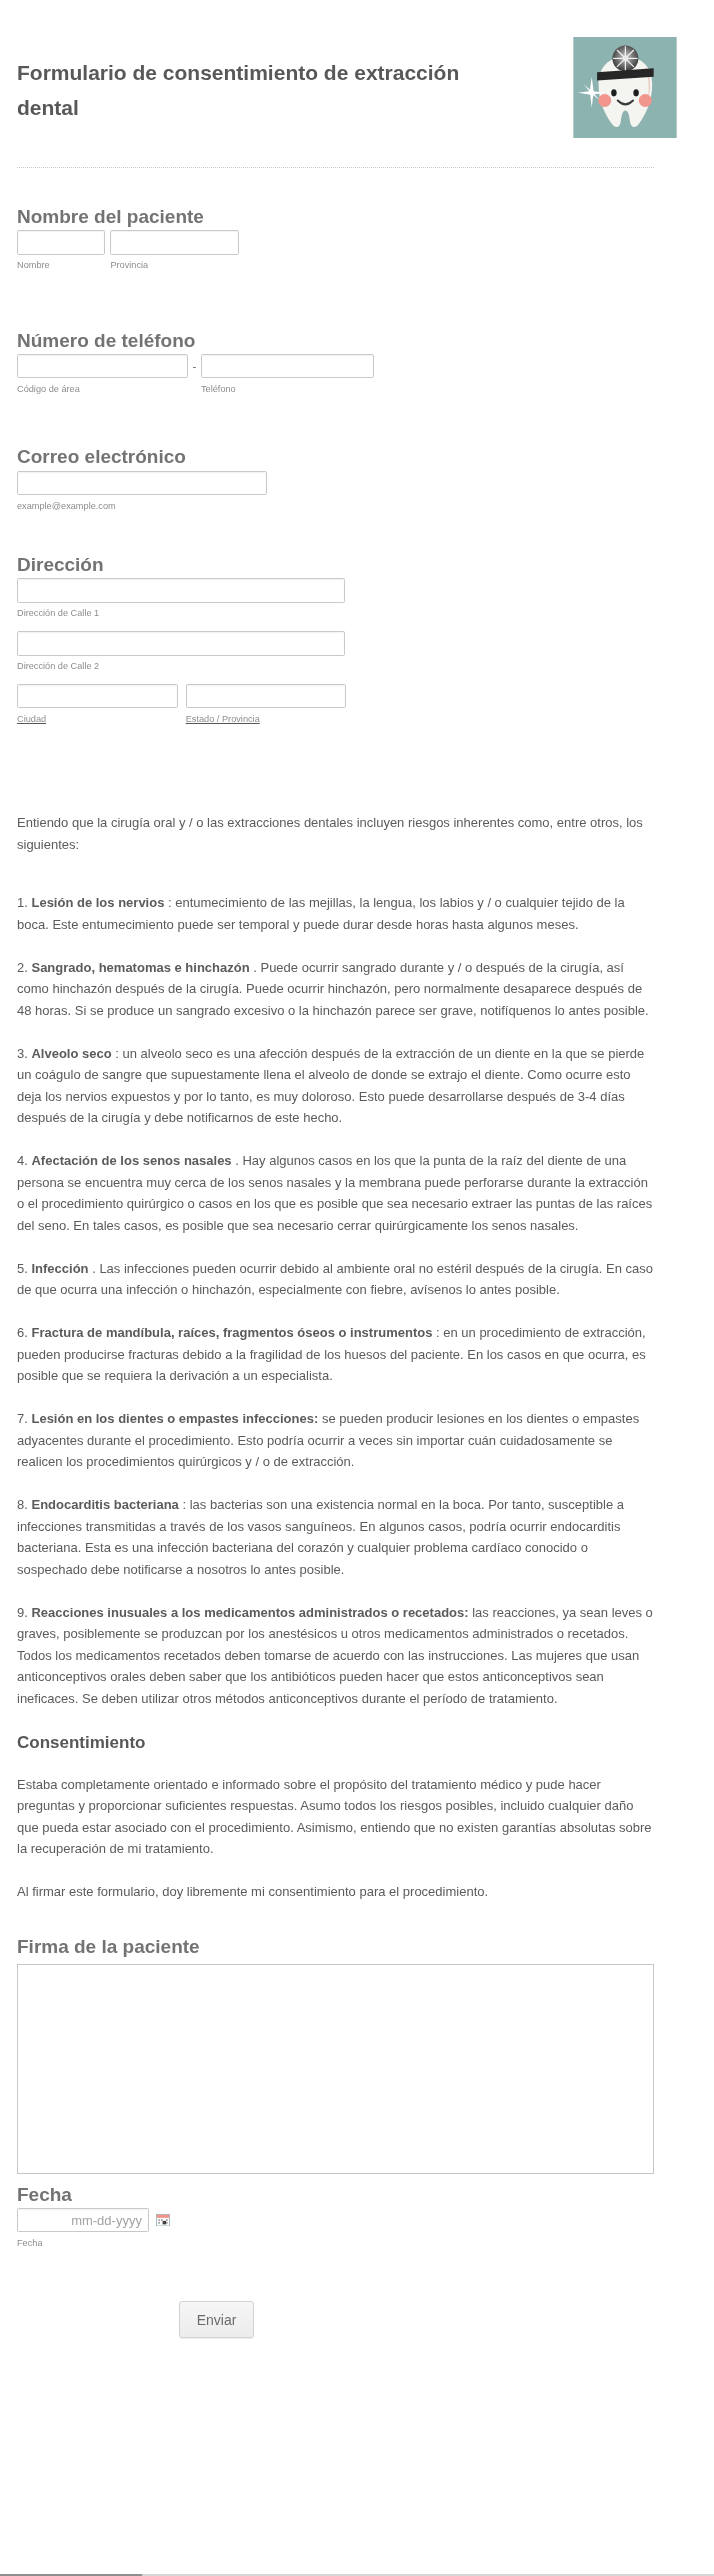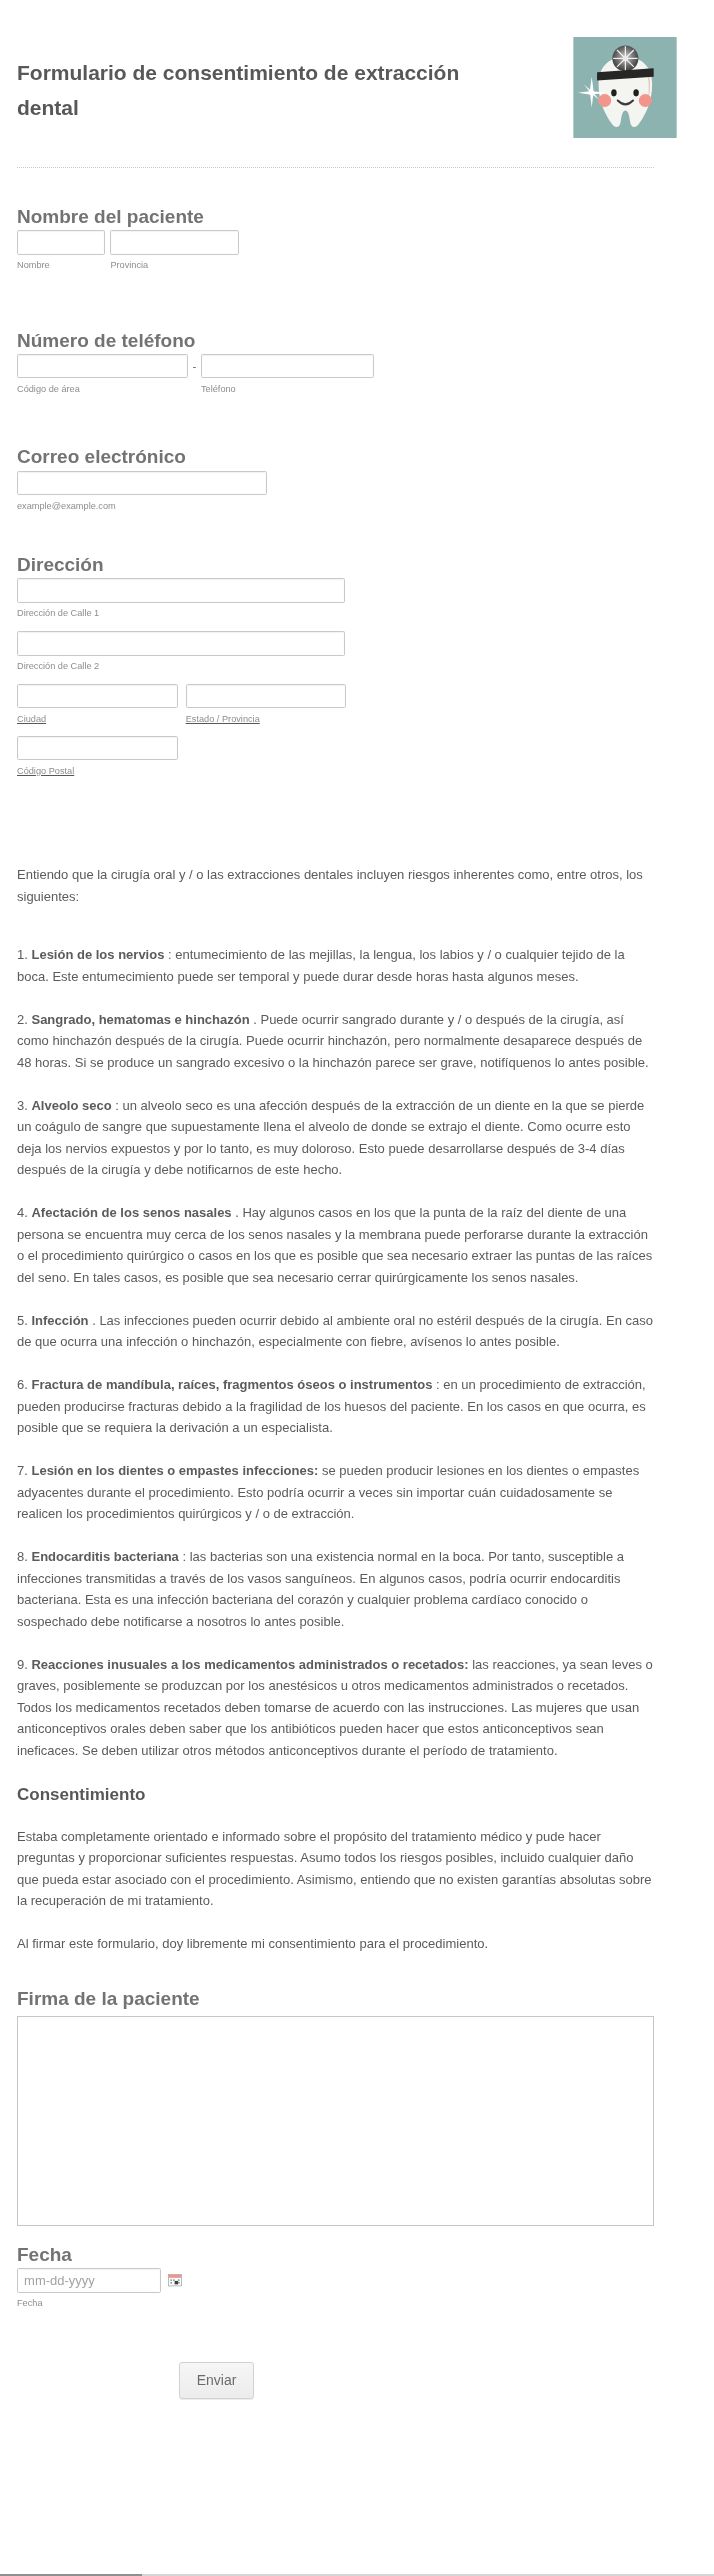--- a/index.html
+++ b/index.html
@@ -24,42 +24,42 @@
     box-sizing:border-box;height:24.6px;border:0.8px solid #c9c9c9;border-radius:1.5px;
     background:#fff;box-shadow:inset 0 0.8px 1.5px rgba(0,0,0,.07);
     padding:0 6.1px;font:13px "Liberation Sans","DejaVu Sans",sans-serif;color:#555;
   }
   input.text::placeholder{color:#a3a3a3;}
   .sublabel{display:block;margin-top:4.6px;font-size:9.2px;line-height:12.3px;color:#8d8d8d;}
   .field{display:flex;flex-direction:column;}
   .gap7{width:5.4px;} .gap10{width:7.7px;}
   .dash{width:13px;text-align:center;line-height:24.6px;color:#666;font-size:11.5px;}
   .w115{width:88px;} .w168{width:129px;} .w222{width:171px;} .w225{width:173px;}
-  .w325{width:250px;} .w427{width:328px;} .w209{width:161px;} .w208{width:160px;} .w172{width:144px;}
+  .w325{width:250px;} .w427{width:328px;} .w209{width:161px;} .w208{width:160px;} .w172{width:132px;text-align:right;}
   .addr-line{margin-top:11.5px;}
   .addr-row{margin-top:10.8px;display:flex;text-decoration:underline;}
   
   .text-section{margin-top:87px;}
   .ptext{width:637px;font-size:13px;line-height:21.5px;color:#5b5b5b;margin:0;}
   .intro{margin-bottom:37px;}
   .risk-item{margin-top:21.5px;}
   .consent-heading{
     width:637px;text-align:left;font-size:17px;line-height:23px;
     font-weight:bold;color:#575757;margin:21.5px 0 0 0;
   }
   .consent-para{margin-top:20px;}
   .consent-para2{margin-top:21.5px;}
   
   .sig-q{margin-top:35px;}
   .sig-pad{
     margin-top:7.7px;width:635px;height:208px;background:#fff;
     border:0.8px solid #c6c6c6;
   }
   
-  .date-q{margin-top:20px;}
+  .date-q{margin-top:12px;}
   .date-row{margin-top:3.8px;display:flex;align-items:center;}
   .cal-btn{margin-left:7px;border:none;background:none;padding:0;cursor:pointer;line-height:0;}
   
   .submit-btn{
     display:block;margin:52px 0 0 162px;width:75px;height:37px;
     background:linear-gradient(#f6f6f6,#ececec);
     border:0.8px solid #d2d2d2;border-radius:3.1px;
     font:14px "Liberation Sans","DejaVu Sans",sans-serif;color:#6b6b6b;
     box-shadow:0 0.8px 0.8px rgba(0,0,0,.08);
   }
@@ -165,26 +165,20 @@
       <div class="field">
         <input class="text w209" type="text" style="">
         <span class="sublabel">Ciudad</span>
       </div>
       <div class="gap10"></div>
       <div class="field">
         <input class="text w208" type="text" style="">
         <span class="sublabel">Estado / Provincia</span>
       </div>
     </div>
-    <div class="addr-row">
-      <div class="field">
-        <input class="text w209" type="text" style="">
-        <span class="sublabel">Código Postal</span>
-      </div>
-    </div>
   </div>
 
   <div class="text-section">
     <p class="ptext intro">Entiendo que la cirugía oral y / o las extracciones dentales incluyen riesgos inherentes como, entre otros, los siguientes:</p>
     <div>
         <p class="ptext risk-item">1. <b>Lesión de los nervios</b> : entumecimiento de las mejillas, la lengua, los labios y / o cualquier tejido de la boca. Este entumecimiento puede ser temporal y puede durar desde horas hasta algunos meses.</p>
         <p class="ptext risk-item">2. <b>Sangrado, hematomas e hinchazón</b> . Puede ocurrir sangrado durante y / o después de la cirugía, así como hinchazón después de la cirugía. Puede ocurrir hinchazón, pero normalmente desaparece después de 48 horas. Si se produce un sangrado excesivo o la hinchazón parece ser grave, notifíquenos lo antes posible.</p>
         <p class="ptext risk-item">3. <b>Alveolo seco</b> : un alveolo seco es una afección después de la extracción de un diente en la que se pierde un coágulo de sangre que supuestamente llena el alveolo de donde se extrajo el diente. Como ocurre esto deja los nervios expuestos y por lo tanto, es muy doloroso. Esto puede desarrollarse después de 3-4 días después de la cirugía y debe notificarnos de este hecho.</p>
         <p class="ptext risk-item">4. <b>Afectación de los senos nasales</b> . Hay algunos casos en los que la punta de la raíz del diente de una persona se encuentra muy cerca de los senos nasales y la membrana puede perforarse durante la extracción o el procedimiento quirúrgico o casos en los que es posible que sea necesario extraer las puntas de las raíces del seno. En tales casos, es posible que sea necesario cerrar quirúrgicamente los senos nasales.</p>
         <p class="ptext risk-item">5. <b>Infección</b> . Las infecciones pueden ocurrir debido al ambiente oral no estéril después de la cirugía. En caso de que ocurra una infección o hinchazón, especialmente con fiebre, avísenos lo antes posible.</p>

